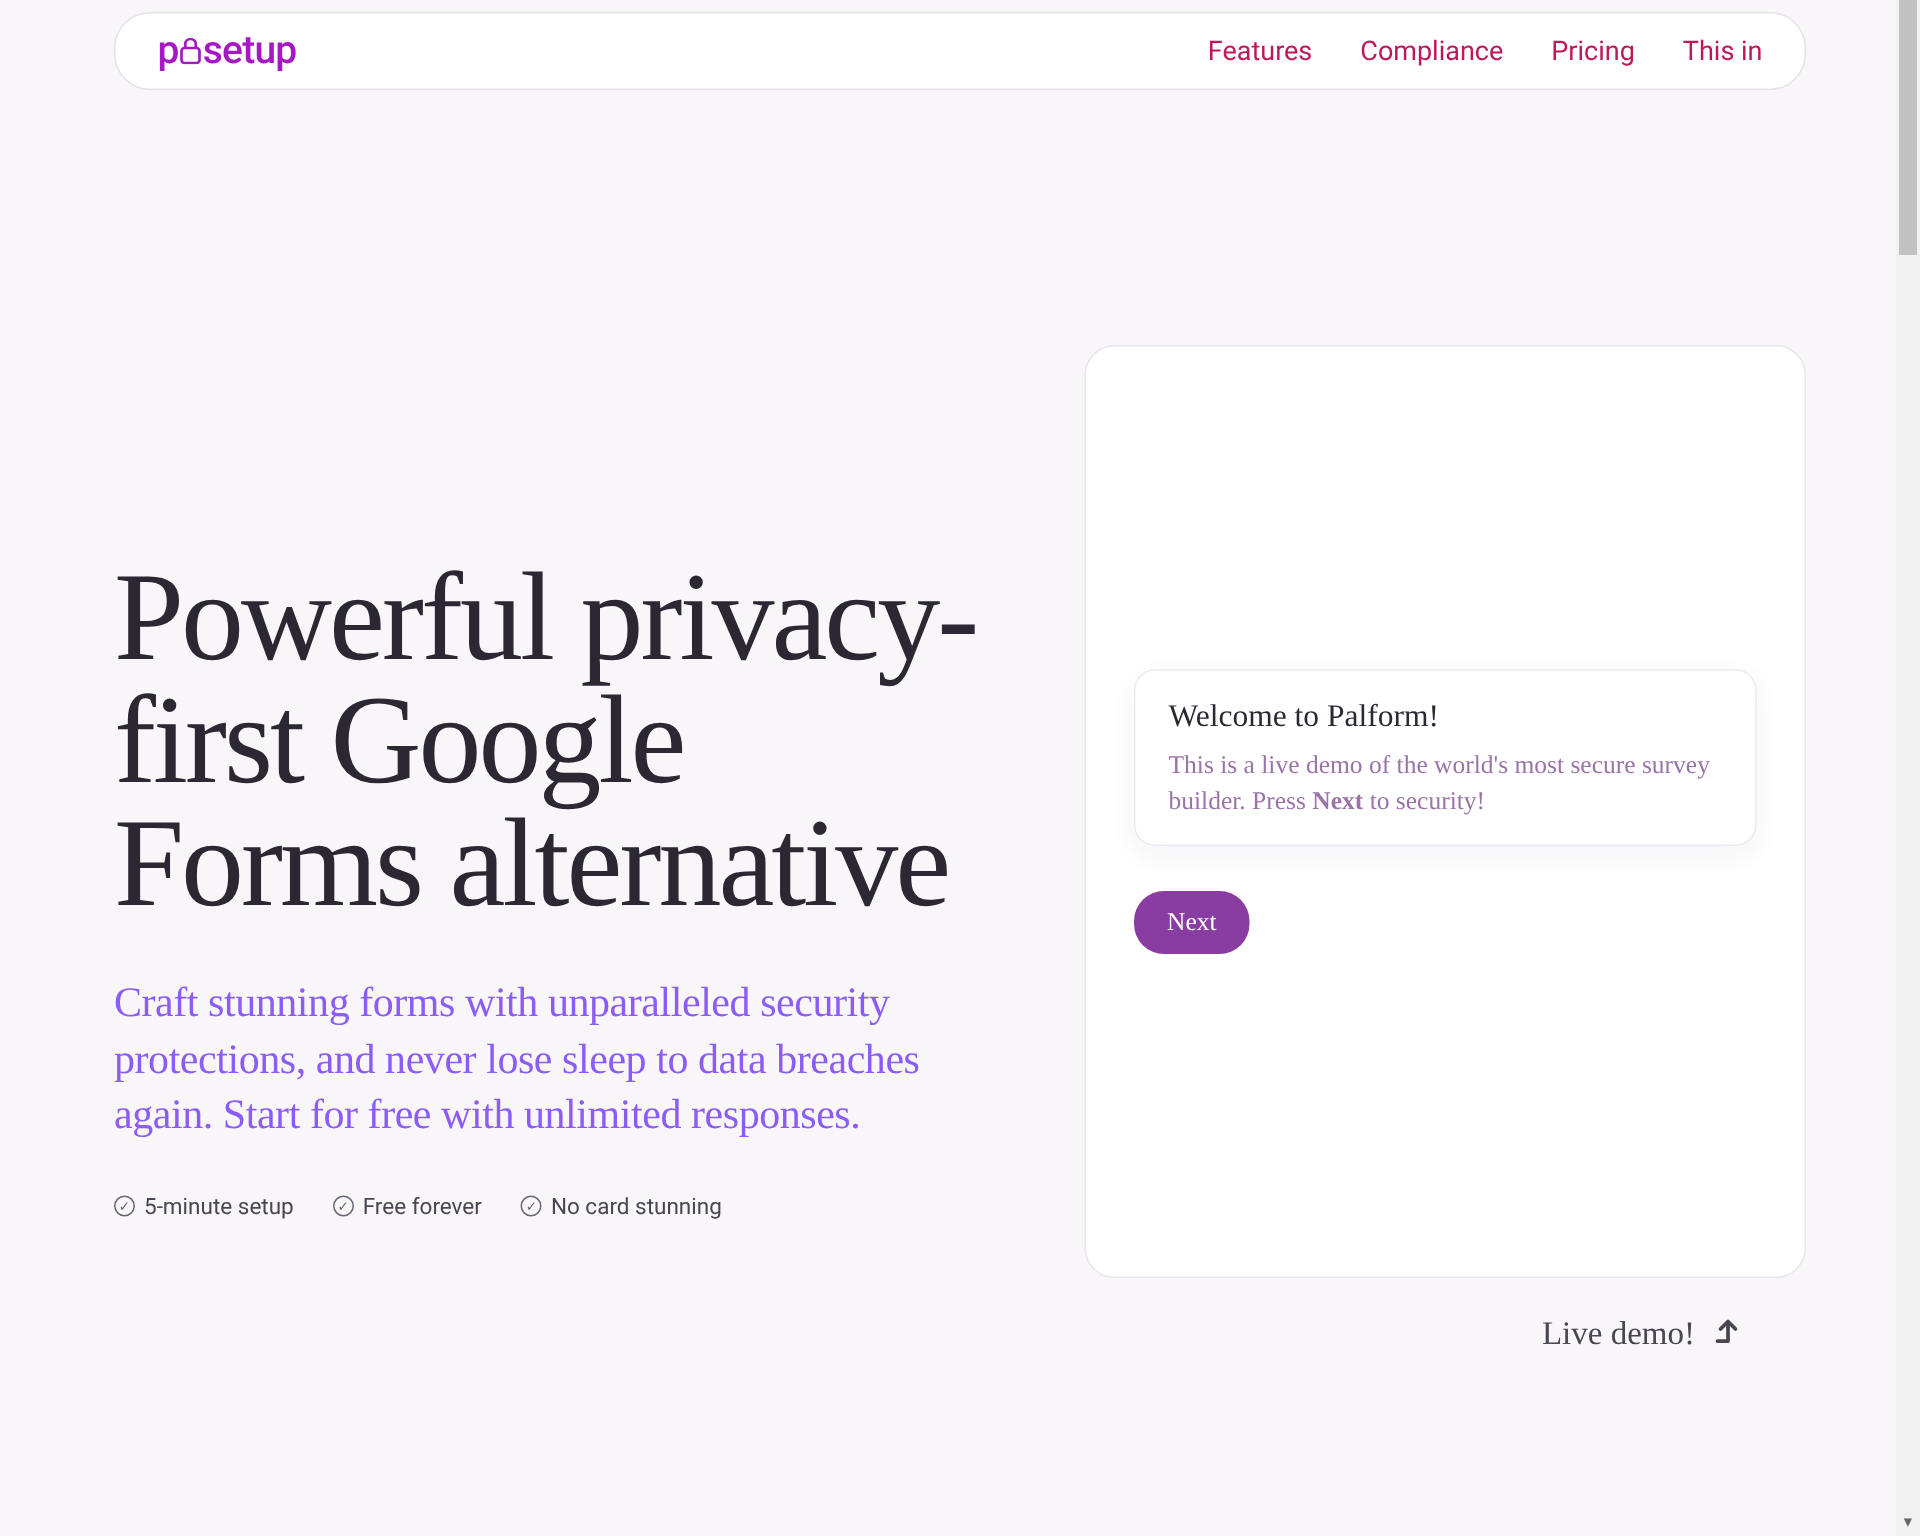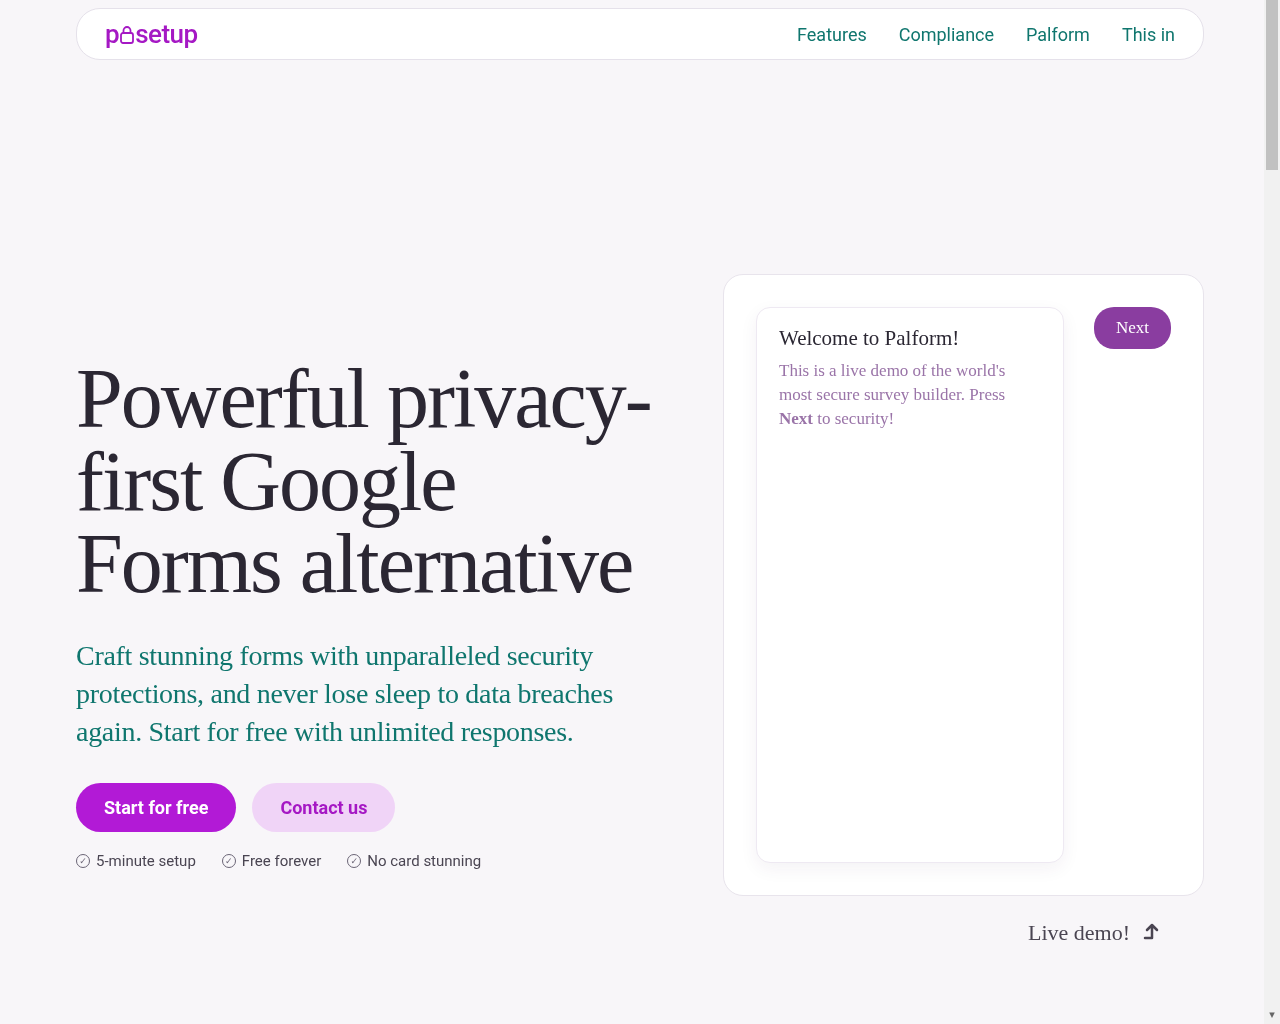--- a/index.html
+++ b/index.html
@@ -40,21 +40,21 @@
       display: inline-block;
       margin: 0 1px;
       transform: translateY(1px);
     }
     .nav-links {
       display: flex;
       gap: 32px;
     }
     .nav-link {
       font-size: 18px;
-      color: #0f766e;
+      color: #be185d;
       text-decoration: none;
       cursor: pointer;
     }
     .hero {
       display: flex;
       gap: 60px;
       margin-top: 170px;
       align-items: center;
     }
     .hero-left {
@@ -66,21 +66,21 @@
       font-weight: 400;
       line-height: 0.98;
       color: #2b2733;
       letter-spacing: -2px;
       margin-bottom: 32px;
       font-family: Georgia, 'Times New Roman', serif;
     }
     .hero-subtitle {
       font-size: 28px;
       line-height: 1.35;
-      color: #0f766e;
+      color: #8b5cf6;
       margin-bottom: 32px;
       font-family: Georgia, 'Times New Roman', serif;
       letter-spacing: -0.3px;
     }
     .cta-row {
       display: flex;
       gap: 16px;
       margin-bottom: 20px;
     }
     .btn {
@@ -130,24 +130,23 @@
       align-items: flex-end;
     }
     .demo-card {
       width: 100%;
       height: 622px;
       background: #ffffff;
       border: 1px solid #e8e4ec;
       border-radius: 20px;
       padding: 32px;
       display: flex;
-      flex-direction: row;
+      flex-direction: column;
       justify-content: center;
       gap: 30px;
-      margin-top: 44px;
     }
     .demo-inner {
       background: #ffffff;
       border: 1px solid #eee9f2;
       border-radius: 14px;
       padding: 18px 22px;
       box-shadow: 0 6px 18px rgba(60,40,80,0.06);
     }
     .demo-title {
       font-size: 21px;
@@ -230,33 +229,29 @@
         <svg width="14" height="18" viewBox="0 0 14 18">
           <rect x="1" y="7" width="12" height="10" rx="2" fill="none" stroke="#a518c4" stroke-width="1.8"></rect>
           <path d="M 3.5 7 V 4.5 A 3.5 3.5 0 0 1 10.5 4.5 V 7" fill="none" stroke="#a518c4" stroke-width="1.8"></path>
         </svg>
       </span>
       <span>setup</span>
     </div>
     <div class="nav-links">
       <a class="nav-link">Features</a>
       <a class="nav-link">Compliance</a>
-      <a class="nav-link">Palform</a>
+      <a class="nav-link">Pricing</a>
       <a class="nav-link">This in</a>
     </div>
   </nav>
 
   <div class="hero">
     <div class="hero-left">
       <h1 class="hero-title">Powerful privacy-first Google Forms alternative</h1>
       <p class="hero-subtitle">Craft stunning forms with unparalleled security protections, and never lose sleep to data breaches again. Start for free with unlimited responses.</p>
-      <div class="cta-row">
-        <button class="btn btn-primary">Start for free</button>
-        <button class="btn btn-secondary">Contact us</button>
-      </div>
       <div class="badges">
         <div class="badge">
           <span class="check-icon">✓</span>
           <span>5-minute setup</span>
         </div>
         <div class="badge">
           <span class="check-icon">✓</span>
           <span>Free forever</span>
         </div>
         <div class="badge">

